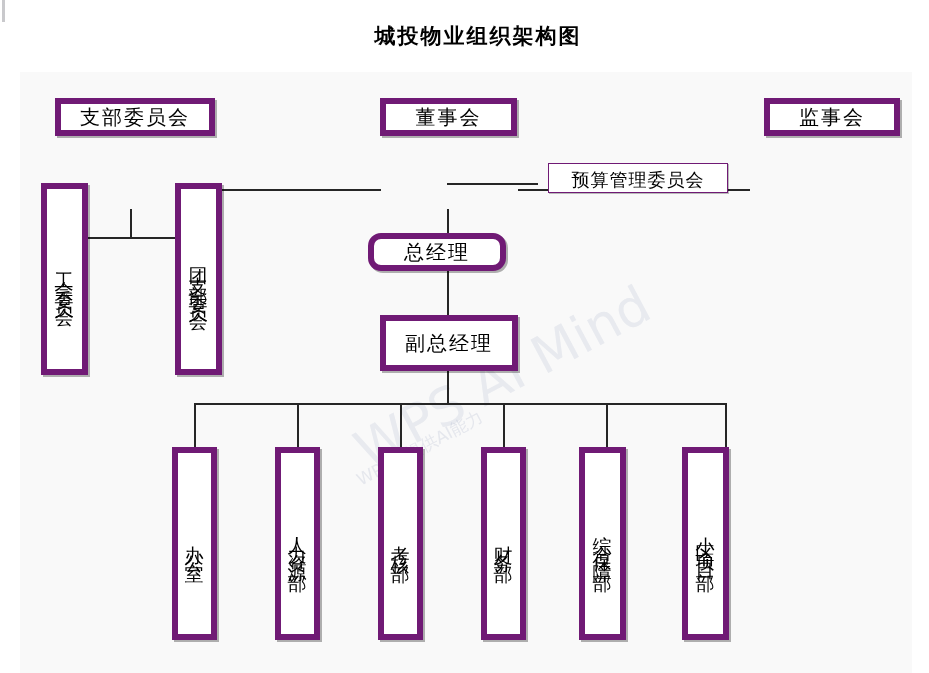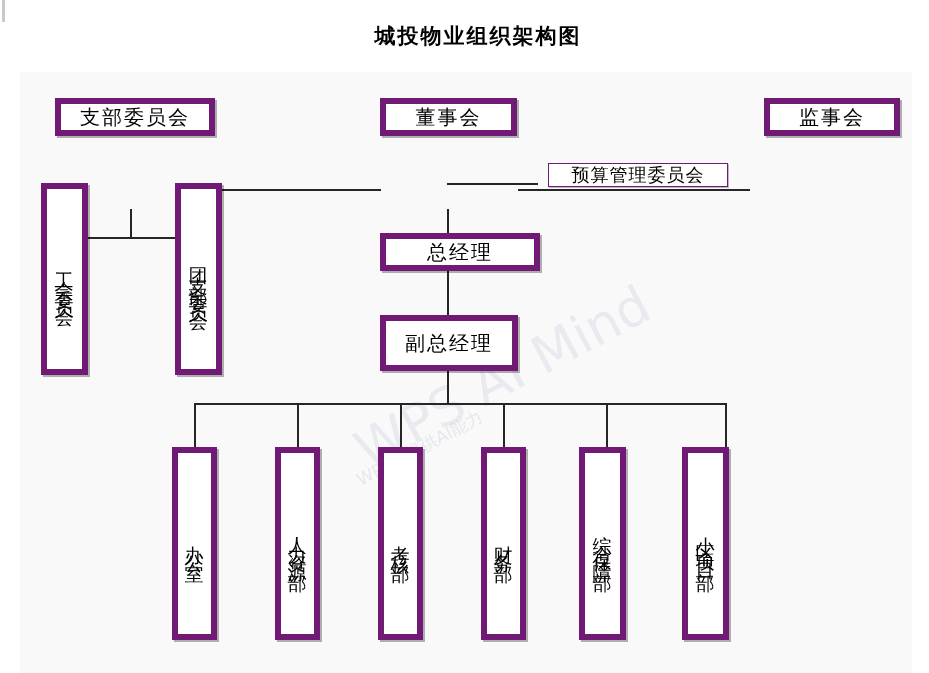--- a/index.html
+++ b/index.html
@@ -162,25 +162,25 @@
   </div>
 
   <div class="node horiz" style="left:360px; top:26px; width:137px; height:38px;">
     <span>董事会</span>
   </div>
 
   <div class="node horiz" style="left:730px; top:26px; width:136px; height:38px;margin-left:14px;">
     <span>监事会</span>
   </div>
 
-  <div class="node horiz thin" style="left:528px; top:91px; width:180px; height:24px;">
+  <div class="node horiz thin" style="left:528px; top:91px; width:180px; height:30px;align-items:flex-end;">
     <span>预算管理委员会</span>
   </div>
 
-  <div class="node horiz" style="left:360px; top:161px; width:160px; height:38px;">
+  <div class="node horiz" style="left:348px; top:161px; width:138px; height:38px;border-radius:13px;">
     <span>总经理</span>
   </div>
 
   <div class="node horiz" style="left:360px; top:243px; width:138px; height:56px;">
     <span>副总经理</span>
   </div>
 
   <div class="node vert" style="left:21px; top:111px; width:47px; height:192px;">
     <span class="vtext">工会委员会</span>
   </div>

